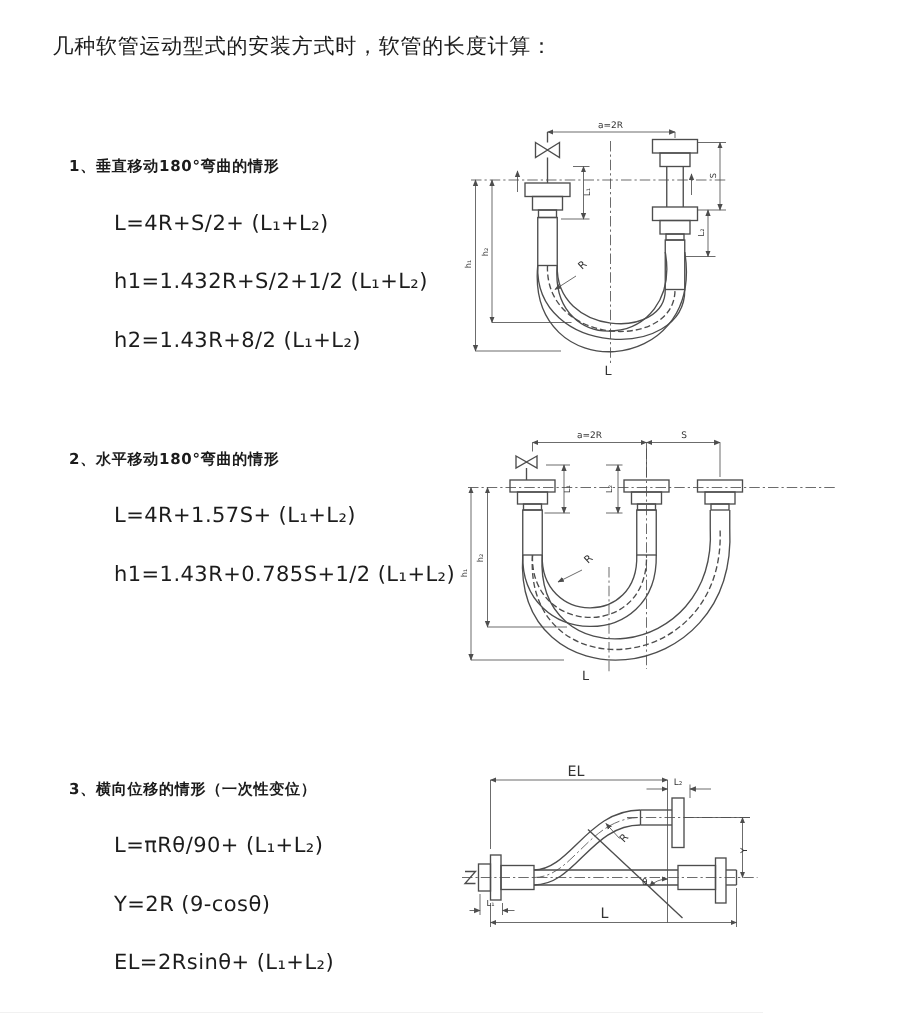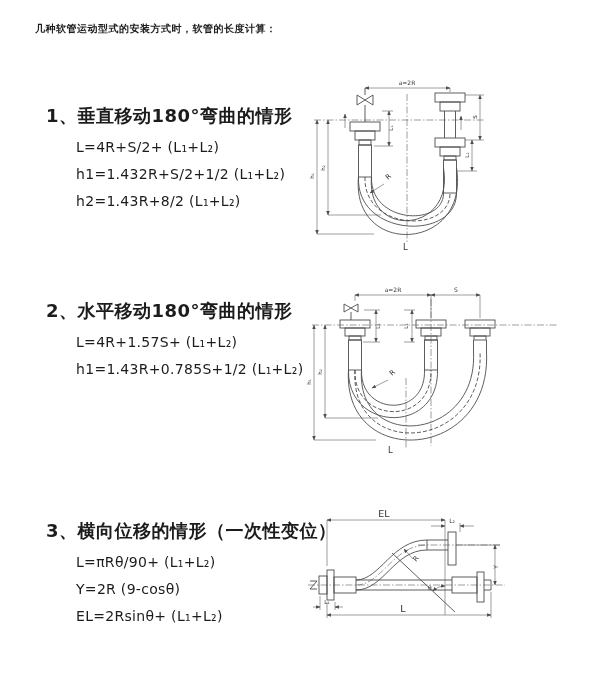--- a/index.html
+++ b/index.html
@@ -2,28 +2,28 @@
 <html><head>
 <meta charset="utf-8">
 <style>
   html,body{margin:0;padding:0;background:#e8e8e8;}
   .page{
     position:relative;width:600px;height:675px;background:#ffffff;
     font-family:"DejaVu Sans","Liberation Sans",sans-serif;color:#1c1c1c;
     overflow:hidden;
   }
   .title{
-    position:absolute;left:35px;top:22px;font-size:10px;font-weight:700;
+    position:absolute;left:35px;top:22px;font-size:14px;font-weight:400;
     letter-spacing:0.5px;white-space:nowrap;
   }
   .section{position:absolute;left:46px;}
   .sec1{top:104px;} .sec2{top:299px;} .sec3{top:519px;}
-  .heading{font-size:18px;font-weight:600;letter-spacing:0.5px;white-space:nowrap;}
+  .heading{font-size:10px;font-weight:600;letter-spacing:0.5px;white-space:nowrap;}
   .formula{
-    font-size:14px;font-weight:500;margin-left:30px;margin-top:11px;
+    font-size:14px;font-weight:500;margin-left:30px;margin-top:23px;
     white-space:nowrap;letter-spacing:0.3px;
   }
   .diagram{position:absolute;}
   .d1{left:306px;top:76px;}
   .d2{left:306px;top:280px;}
   .d3{left:300px;top:490px;}
   
   .ln{fill:none;stroke:#4d4d4d;stroke-width:0.9;}
   .dim{fill:none;stroke:#4d4d4d;stroke-width:0.55;}
   .cl{fill:none;stroke:#4d4d4d;stroke-width:0.55;stroke-dasharray:7 2 1.5 2;}

